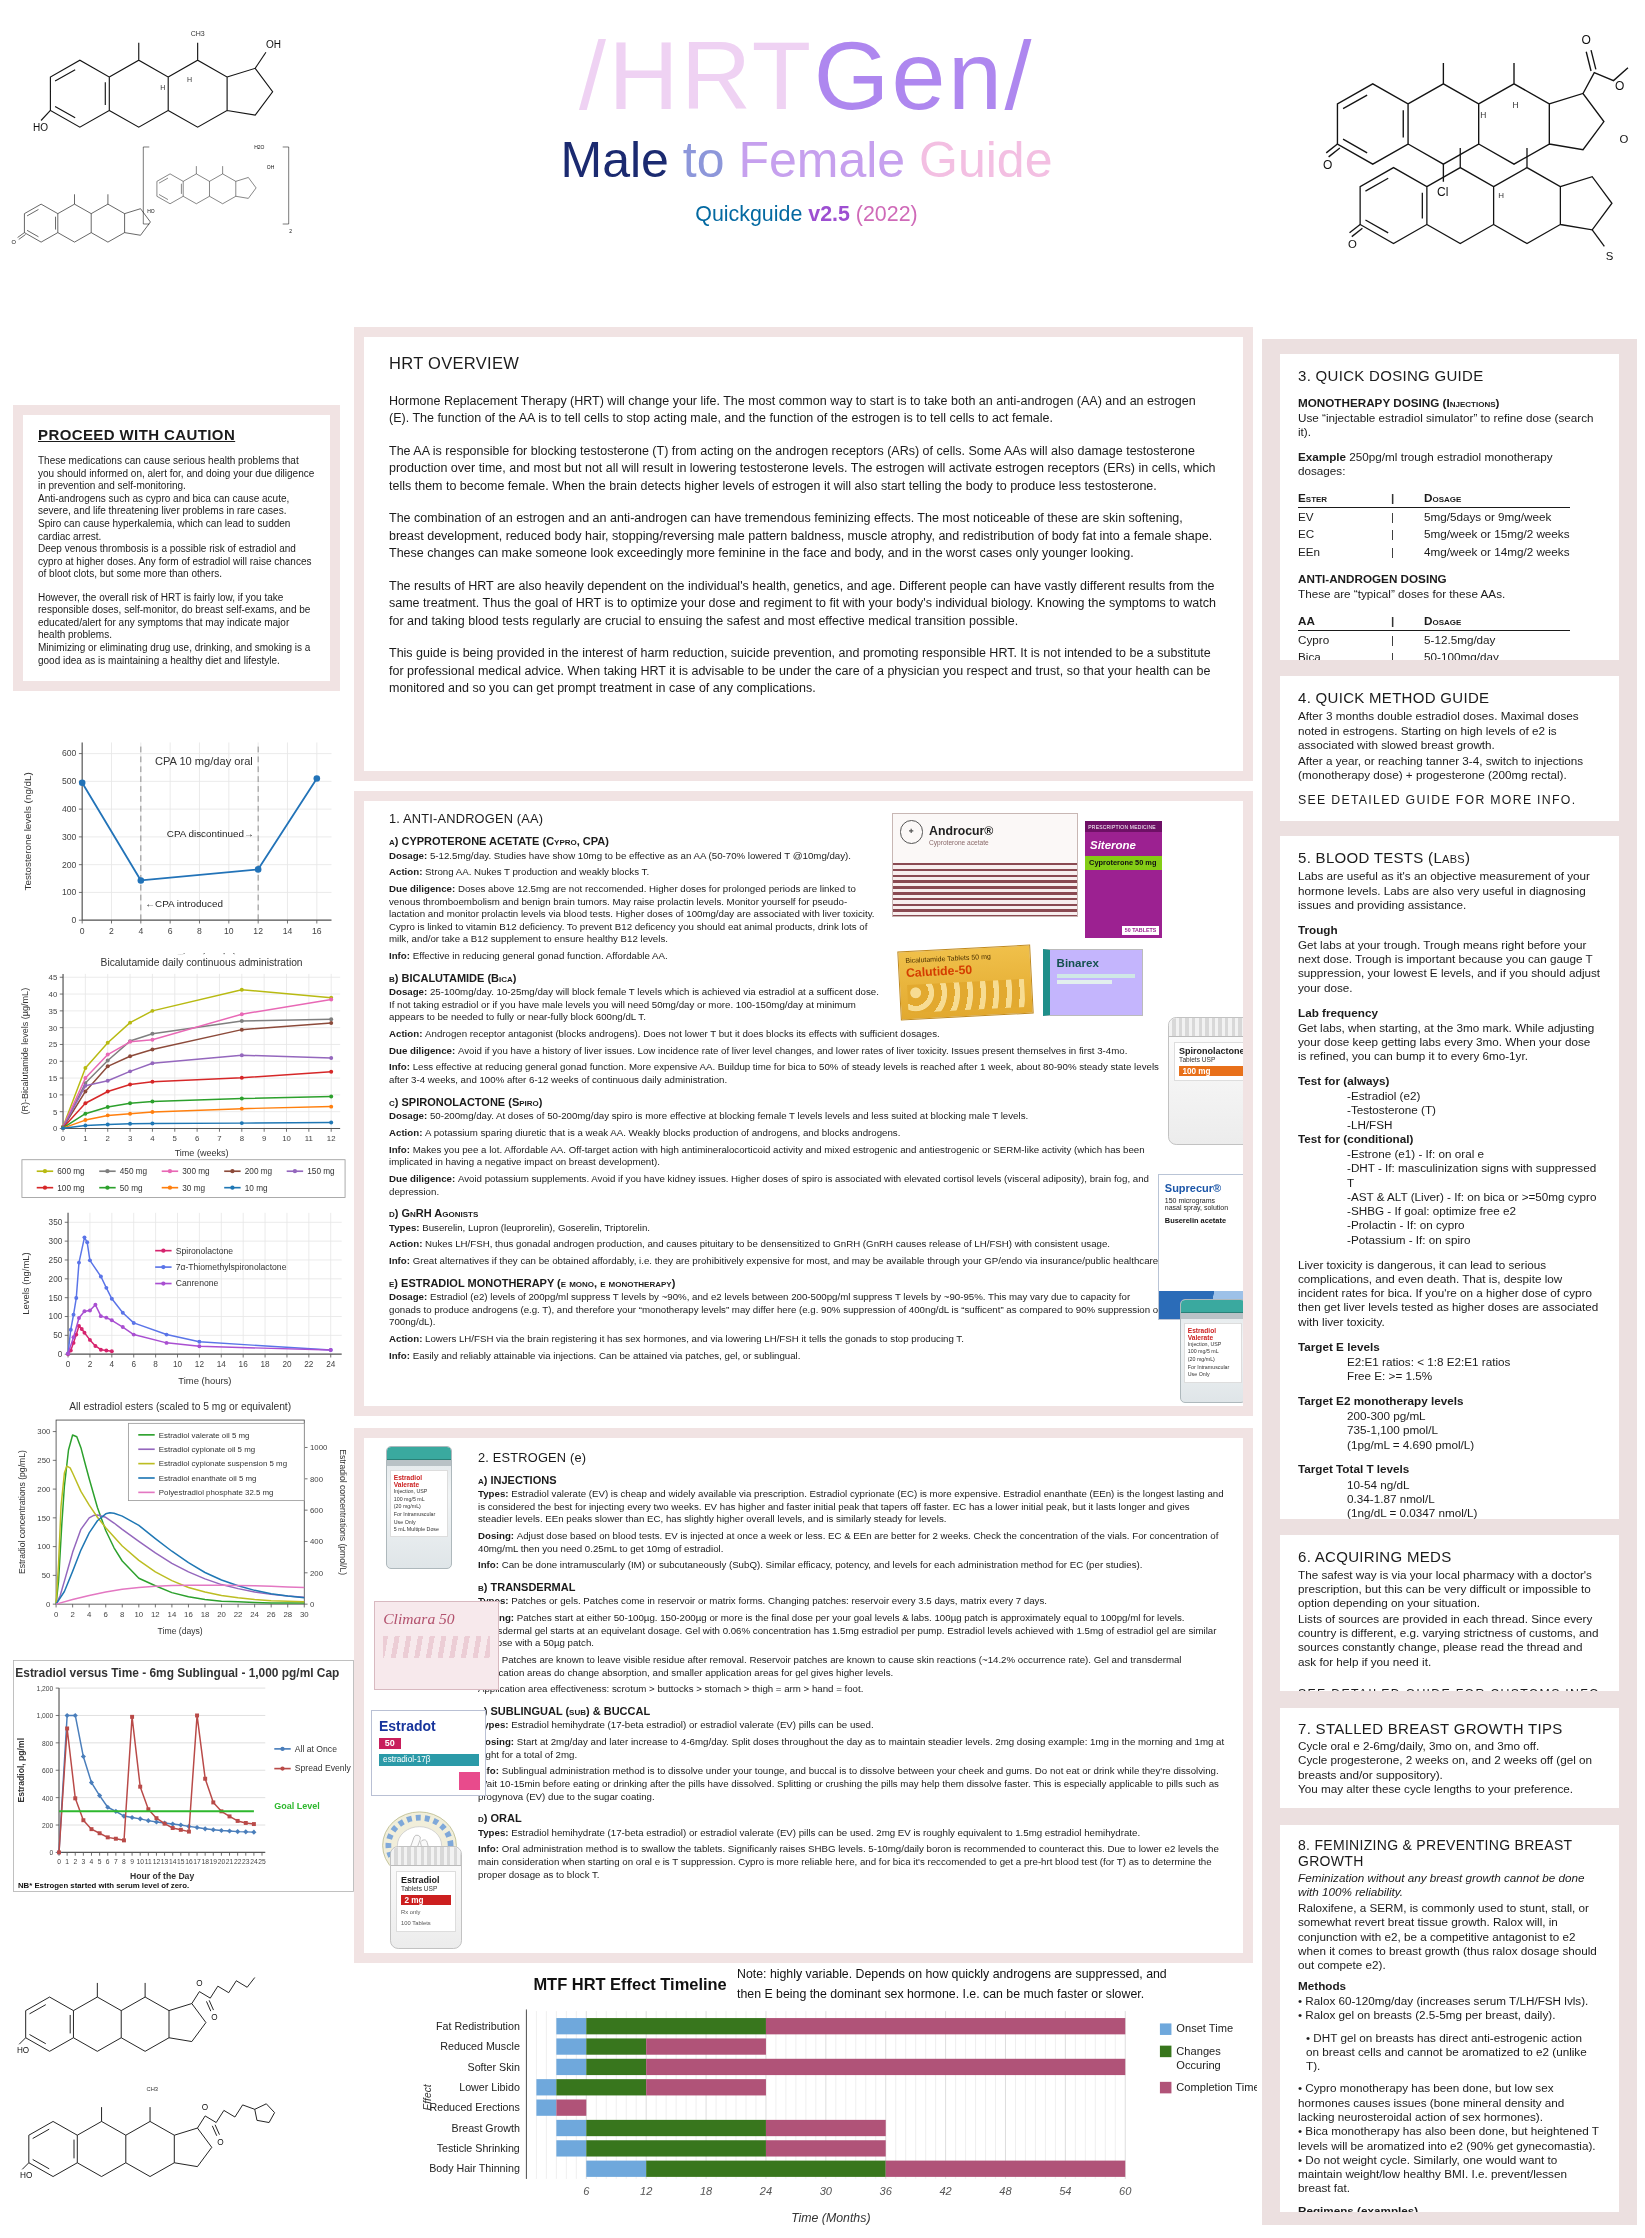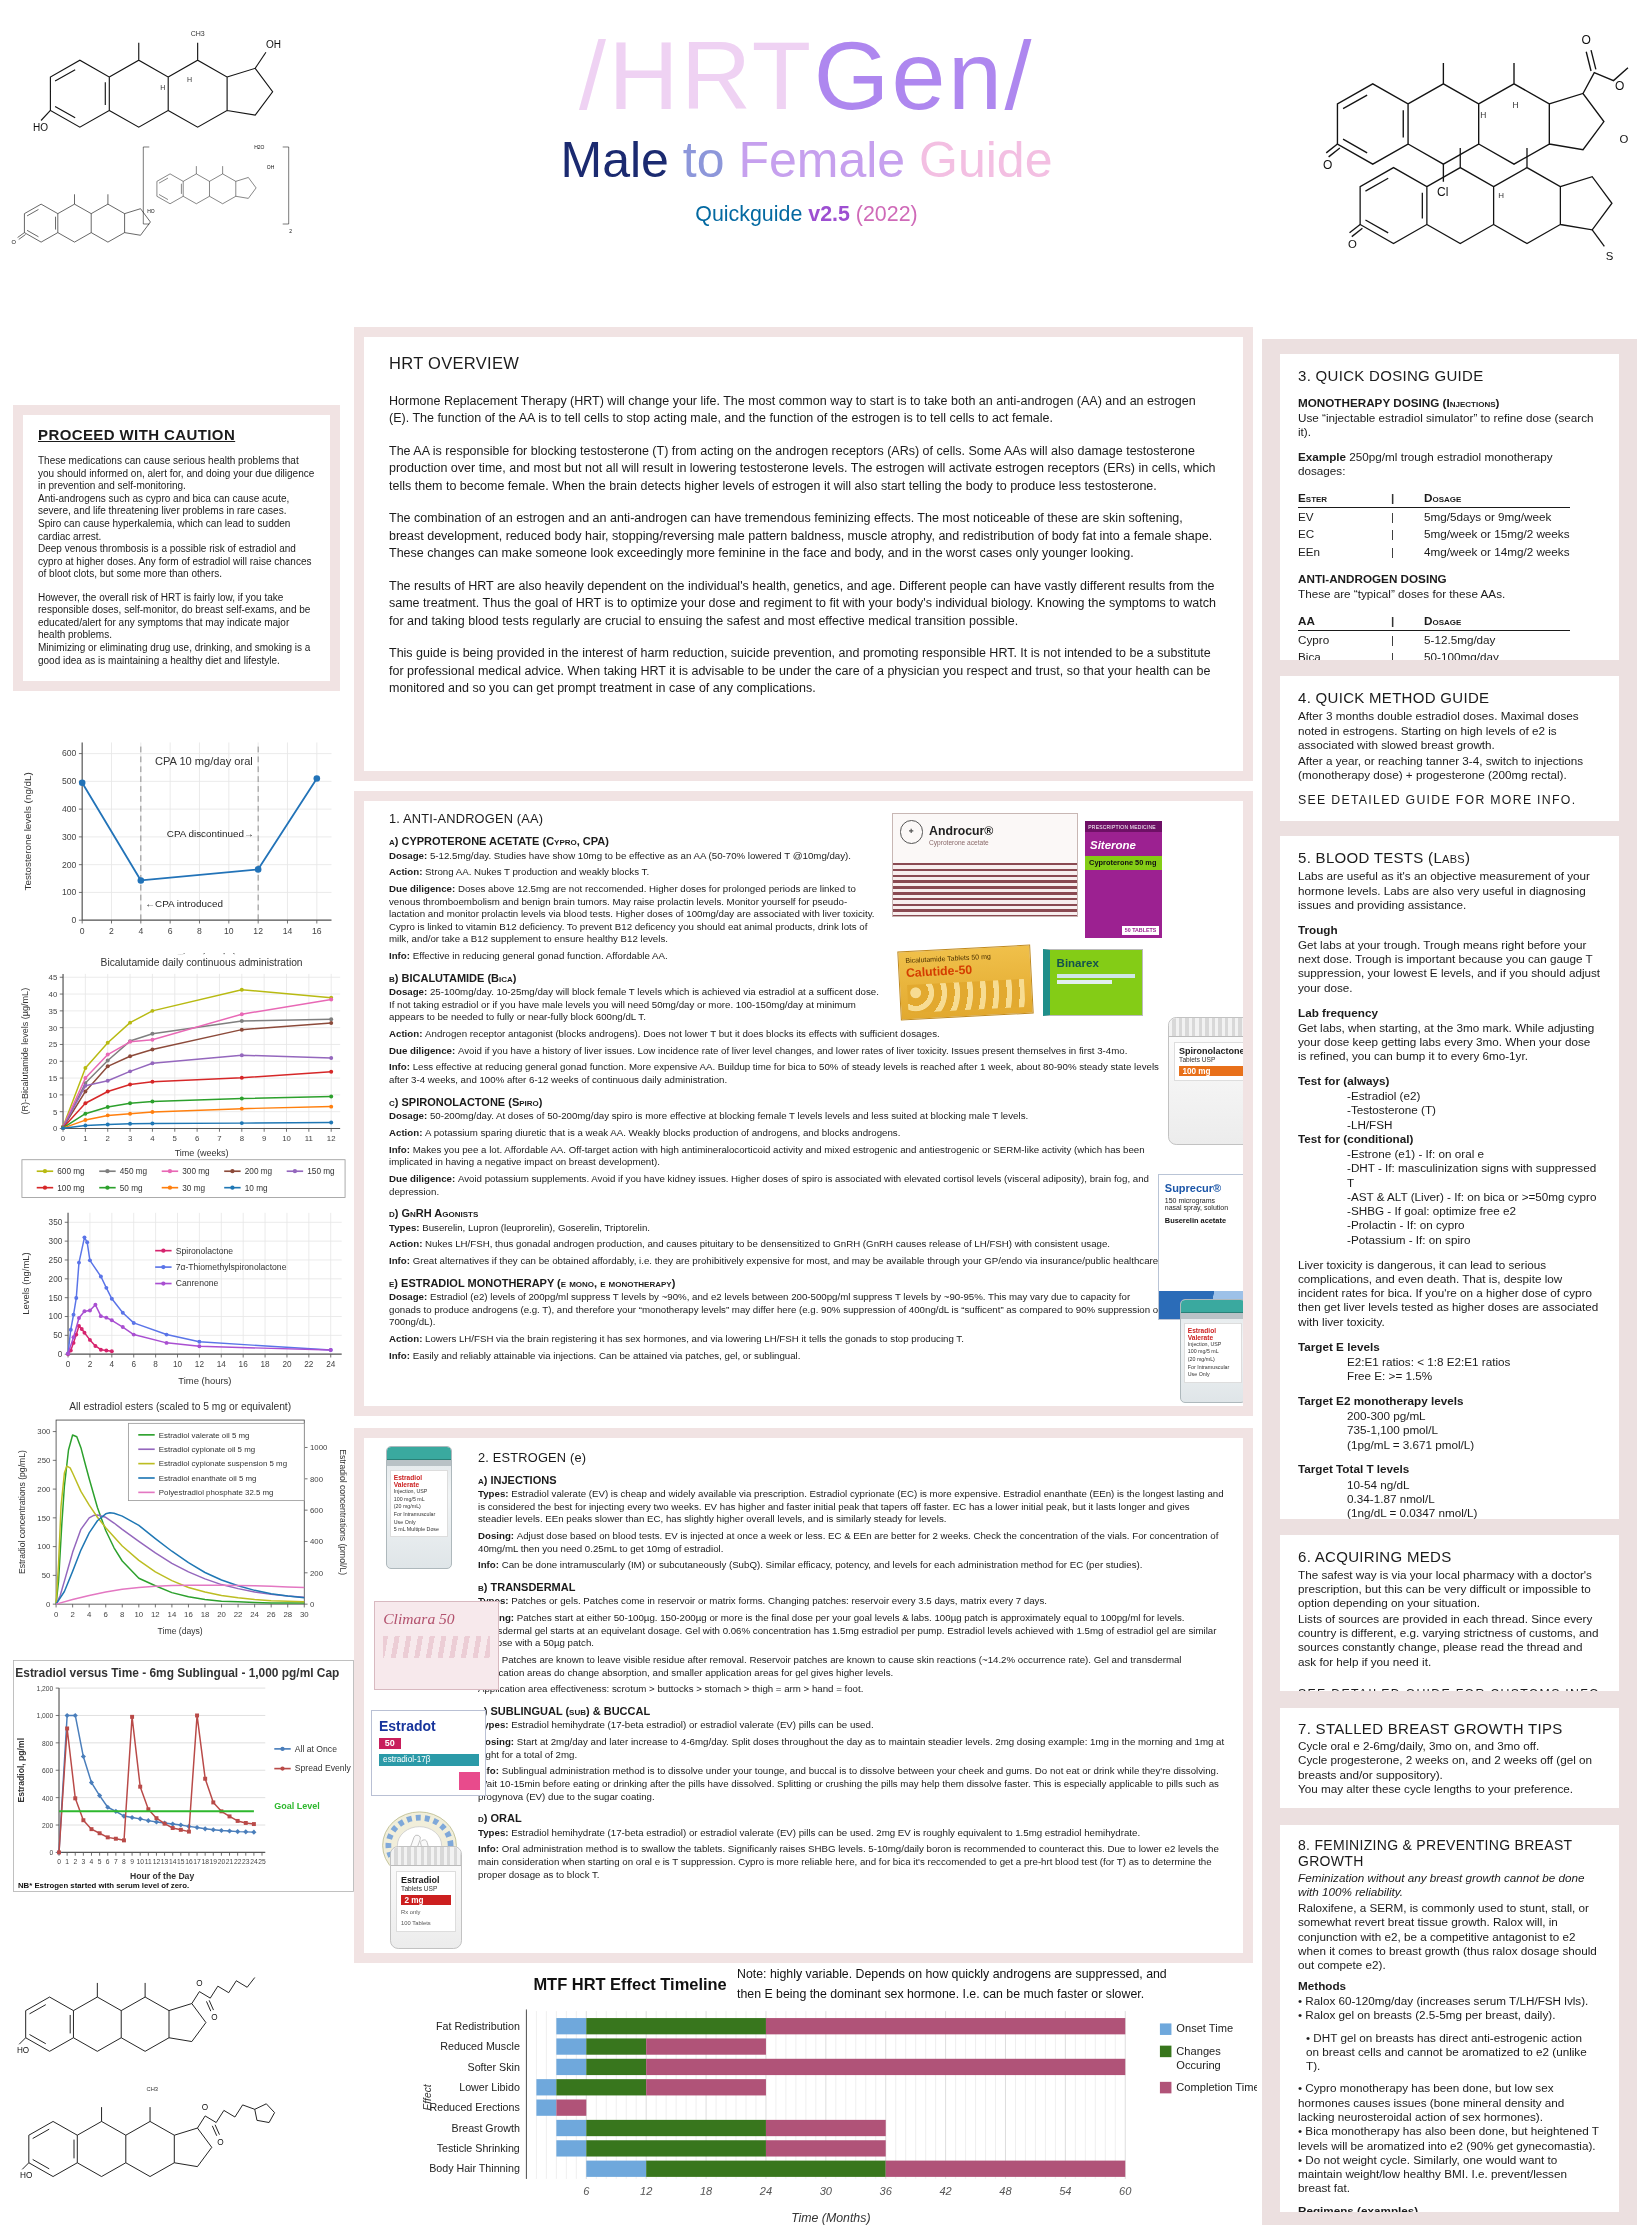--- a/index.html
+++ b/index.html
@@ -58,21 +58,21 @@
   .androcur .stripes{position:absolute;left:0;bottom:0;width:100%;height:52%;background:repeating-linear-gradient(180deg,#8a4a52 0 2.5px,#f7eeee 2.5px 5.8px)}
   .siterone{background:#9c2191}
   .siterone .tag{background:#6e1066;color:#fff;font-size:5px;padding:2.5px 3.3px;letter-spacing:0.2px}
   .siterone .bn{color:#fff;font-size:11.5px;font-weight:bold;font-style:italic;padding:6.6px 5px 5px}
   .siterone .str{background:#84cc16;color:#111;font-size:7.4px;font-weight:bold;padding:2.5px 4.1px}
   .siterone .ct{position:absolute;right:3.3px;bottom:3.3px;background:#fff;color:#9c2191;font-size:5.3px;font-weight:bold;padding:1.6px 2.5px}
   .calutide{background:linear-gradient(180deg,#f0c04a,#e2a92f);border:0.8px solid #c08a20;transform:rotate(-3deg);padding:5px 6.6px}
   .calutide .l1{font-size:7px;color:#4a3000}
   .calutide .bn{font-size:12.3px;font-weight:bold;color:#d43d00;margin-top:1.6px}
   .calutide .blister{margin-top:5px;height:28px;background:repeating-radial-gradient(circle at 8.2px 8.2px,#f7dc92 0 5px,#e2a92f 5.8px 13px)}
-  .binarex{background:#84cc16;border:0.8px solid #bbb;border-left:7.4px solid #1f8f8a;padding:6.6px}
+  .binarex{background:#c4b5fd;border:0.8px solid #bbb;border-left:7.4px solid #1f8f8a;padding:6.6px}
   .binarex .bn{font-size:11.5px;font-weight:bold;color:#14514e}
   .binarex .ln{margin-top:5px;height:4.1px;background:#cfe7e6}
   .binarex .ln2{margin-top:2.5px;height:4.1px;width:70%;background:#e2efee}
   .bottle{background:linear-gradient(180deg,#fdfdfd,#ececec);border:0.8px solid #c2c2c2;border-radius:8.2px}
   .bottle .cap{height:18px;background:repeating-linear-gradient(90deg,#f2f2f2 0 3.3px,#d8d8d8 3.3px 6.6px);border-bottom:0.8px solid #bbb;border-radius:7.4px 7.4px 0 0}
   .bottle .lbl{margin:5px 5px 0;background:#fff;border:0.8px solid #ddd;padding:3.3px 4.1px}
   .bottle .bn{font-size:9px;font-weight:bold}
   .bottle .fm{font-size:6.6px;color:#333}
   .bottle .band{margin-top:2.5px;color:#fff;font-size:8.2px;font-weight:bold;padding:0.8px 3.3px}
   .bottle .tiny{font-size:5.8px;color:#555;margin-top:2.5px;line-height:1.5}
@@ -1163,21 +1163,21 @@
     <p class="ind">-SHBG - If goal: optimize free e2</p>
     <p class="ind">-Prolactin - If: on cypro</p>
     <p class="ind" style="margin-bottom:10.7px">-Potassium - If: on spiro</p>
     <p>Liver toxicity is dangerous, it can lead to serious complications, and even death. That is, despite low incident rates for bica. If you're on a higher dose of cypro then get liver levels tested as higher doses are associated with liver toxicity.</p>
     <p class="bh">Target E levels</p>
     <p class="ind">E2:E1 ratios: &lt; 1:8 E2:E1 ratios</p>
     <p class="ind" style="margin-bottom:10.7px">Free E: &gt;= 1.5%</p>
     <p class="bh">Target E2 monotherapy levels</p>
     <p class="ind">200-300 pg/mL</p>
     <p class="ind">735-1,100 pmol/L</p>
-    <p class="ind" style="margin-bottom:10.7px">(1pg/mL = 3.671 pmol/L)</p>
+    <p class="ind" style="margin-bottom:10.7px">(1pg/mL = 4.690 pmol/L)</p>
     <p class="bh">Target Total T levels</p>
     <p class="ind">10-54 ng/dL</p>
     <p class="ind">0.34-1.87 nmol/L</p>
     <p class="ind">(1ng/dL = 0.0347 nmol/L)</p>
 
   </div>
 
   <div class="rbox" style="left:1280px;top:1535px;width:339px;height:156px">
     <div class="t" style="margin-bottom:2.5px">6. ACQUIRING MEDS</div>
     <p style="margin-bottom:1.6px">The safest way is via your local pharmacy with a doctor's prescription, but this can be very difficult or impossible to option depending on your situation.</p>

